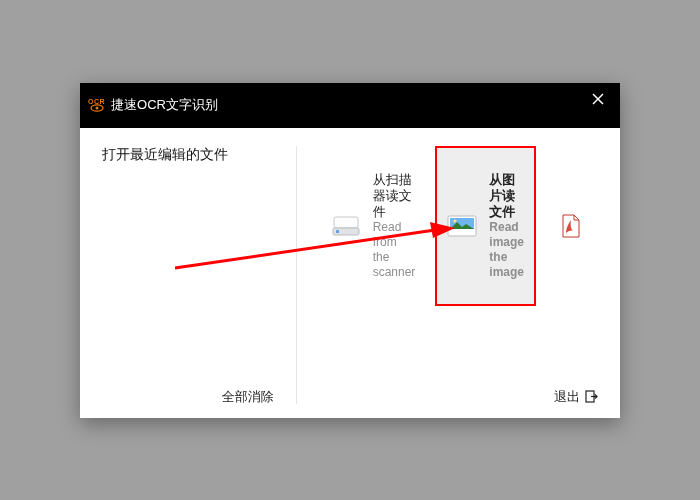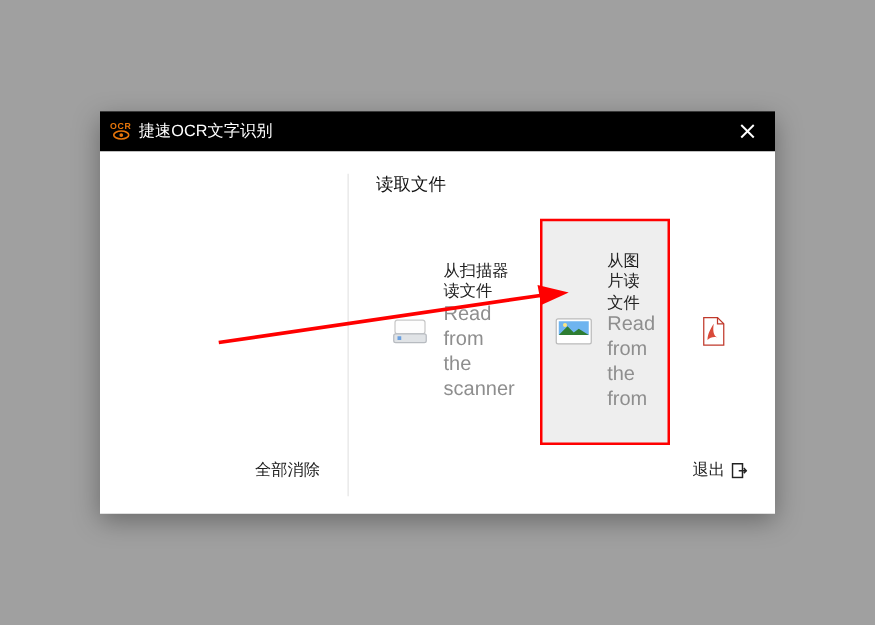--- a/index.html
+++ b/index.html
@@ -14,21 +14,21 @@
       overflow: hidden;
     }
     .dialog {
       width: 540px;
       background: #fff;
       box-shadow: 0 6px 20px rgba(0,0,0,0.35);
       position: relative;
     }
     .titlebar {
       background: #000;
-      height: 32px;
+      height: 45px;
       display: flex;
       align-items: center;
       padding: 16px 8px;
       position: relative;
     }
     .logo {
       display: inline-flex;
       flex-direction: column;
       align-items: center;
       margin-right: 6px;
@@ -80,35 +80,36 @@
       align-items: center;
       gap: 12px;
       padding: 6px 10px;
       cursor: pointer;
       border: 2px solid transparent;
     }
     .option.highlighted {
       background: #eeeeee;
       border: 2px solid #ff0000;
       padding: 24px 10px;
+      font-weight: bold;
     }
     .option-icon {
       width: 30px;
       height: 26px;
       flex-shrink: 0;
       display: flex;
       align-items: center;
       justify-content: center;
     }
     .option-text { display: flex; flex-direction: column; line-height: 1.25; }
     .option-title { font-size: 13px; color: #222; }
-    .option-sub { font-size: 16px; color: #8e8e8e; }
+    .option-sub { font-size: 12px; color: #8e8e8e; }
     .footer-link {
       position: absolute;
-      bottom: 26px;
+      bottom: 12px;
       right: 22px;
       font-size: 13px;
       color: #222;
       cursor: pointer;
       display: flex;
       align-items: center;
       gap: 5px;
     }
     .arrow {
       position: absolute;
@@ -137,29 +138,29 @@
       <svg width="12" height="12" viewBox="0 0 12 12">
         <line x1="1" y1="1" x2="11" y2="11" stroke="#fff" stroke-width="1.5"></line>
         <line x1="11" y1="1" x2="1" y2="11" stroke="#fff" stroke-width="1.5"></line>
       </svg>
     </div>
   </div>
 
   <div class="content">
 
     <div class="col col-left">
+      <div class="section-title">打开最近编辑的文件</div>
       <div class="footer-link">
         <span>全部消除</span>
       </div>
     </div>
 
     <div class="divider"></div>
 
     <div class="col col-right">
-      <div class="section-title">读取文件</div>
 
       <div class="options">
 
         <div class="option">
           <span class="option-icon">
             <svg width="30" height="22" viewBox="0 0 30 22">
               <rect x="3" y="2" width="24" height="11" rx="2" fill="#fdfdfd" stroke="#c8c8c8"></rect>
               <rect x="2" y="13" width="26" height="7" rx="1.5" fill="#e0e3e6" stroke="#b7bbc0"></rect>
               <rect x="5" y="15" width="3" height="3" fill="#6aa0e0"></rect>
             </svg>
@@ -174,21 +175,21 @@
           <span class="option-icon">
             <svg width="30" height="22" viewBox="0 0 30 22">
               <rect x="1" y="1" width="28" height="20" rx="1.5" fill="#fff" stroke="#bbb"></rect>
               <rect x="3" y="3" width="24" height="11" fill="#6fb4ef"></rect>
               <polygon points="3,14 10,7 15,12 19,9 27,14" fill="#2e7d32"></polygon>
               <circle cx="8" cy="6" r="1.6" fill="#ffe57f"></circle>
             </svg>
           </span>
           <span class="option-text">
             <span class="option-title">从图片读文件</span>
-            <span class="option-sub">Read from the from</span>
+            <span class="option-sub">Read image the image</span>
           </span>
         </div>
 
         <div class="option">
           <span class="option-icon">
             <svg width="26" height="26" viewBox="0 0 26 26">
               <path d="M5 2 h11 l5 5 v17 h-16 z" fill="#fff" stroke="#c0392b" stroke-width="1"></path>
               <path d="M16 2 v5 h5" fill="none" stroke="#c0392b"></path>
               <path d="M8 20 c0 -5 3 -10 5 -13 c-1 6 0 10 3 11 c-3 -1 -6 0 -8 2 z" fill="#d94a3a"></path>
             </svg>

